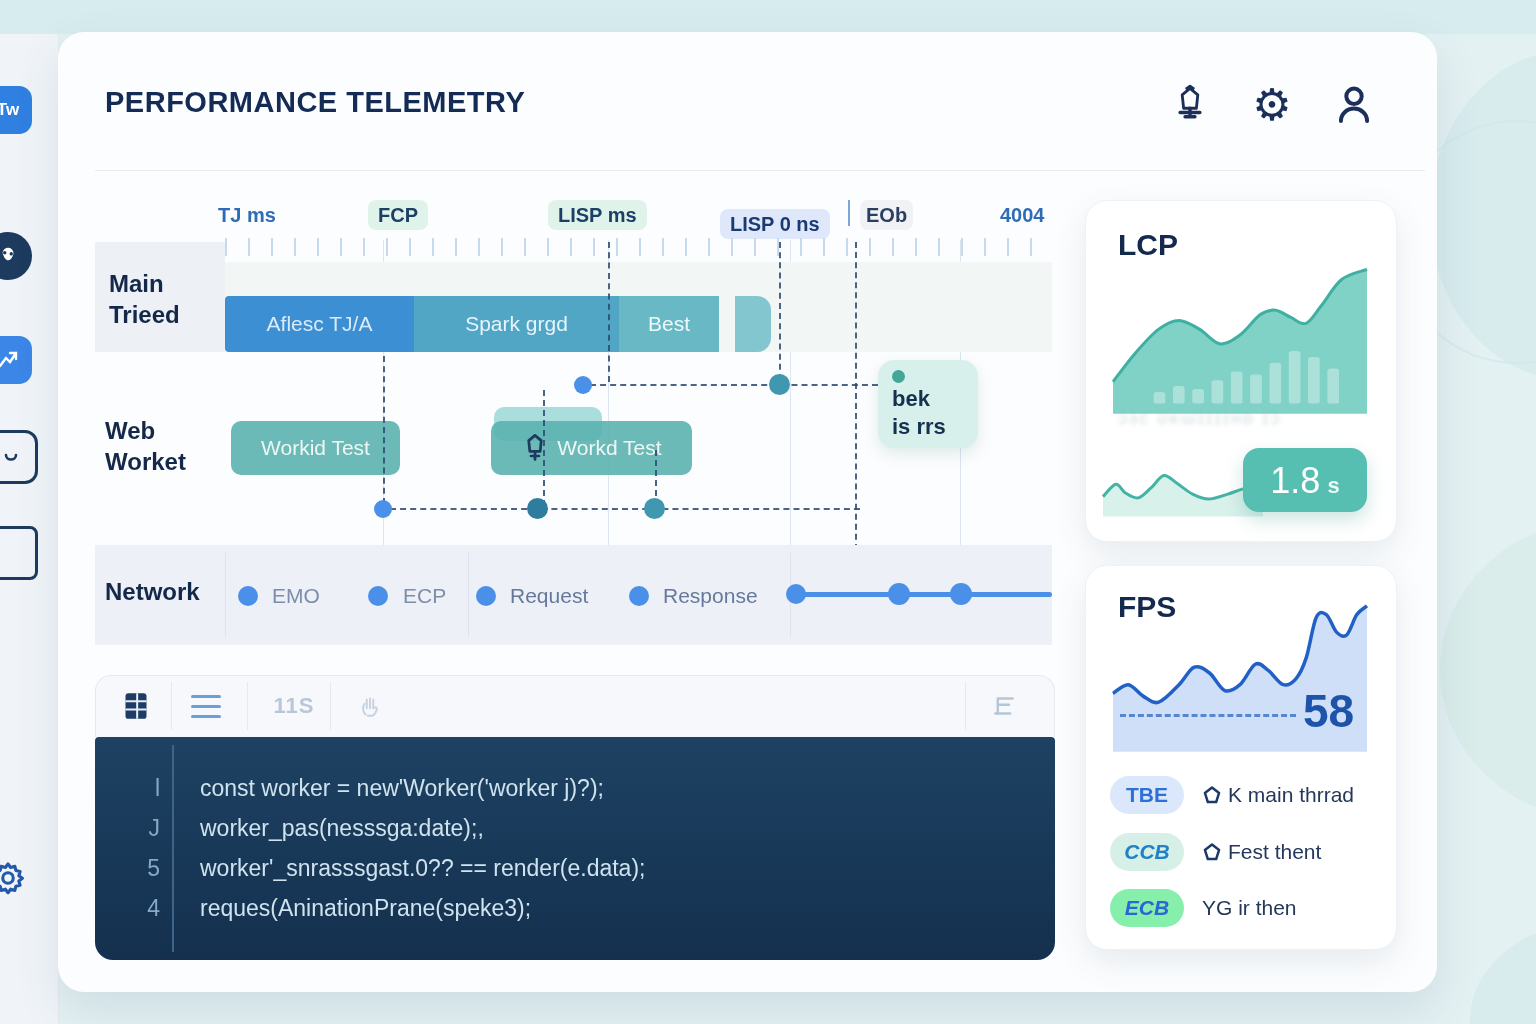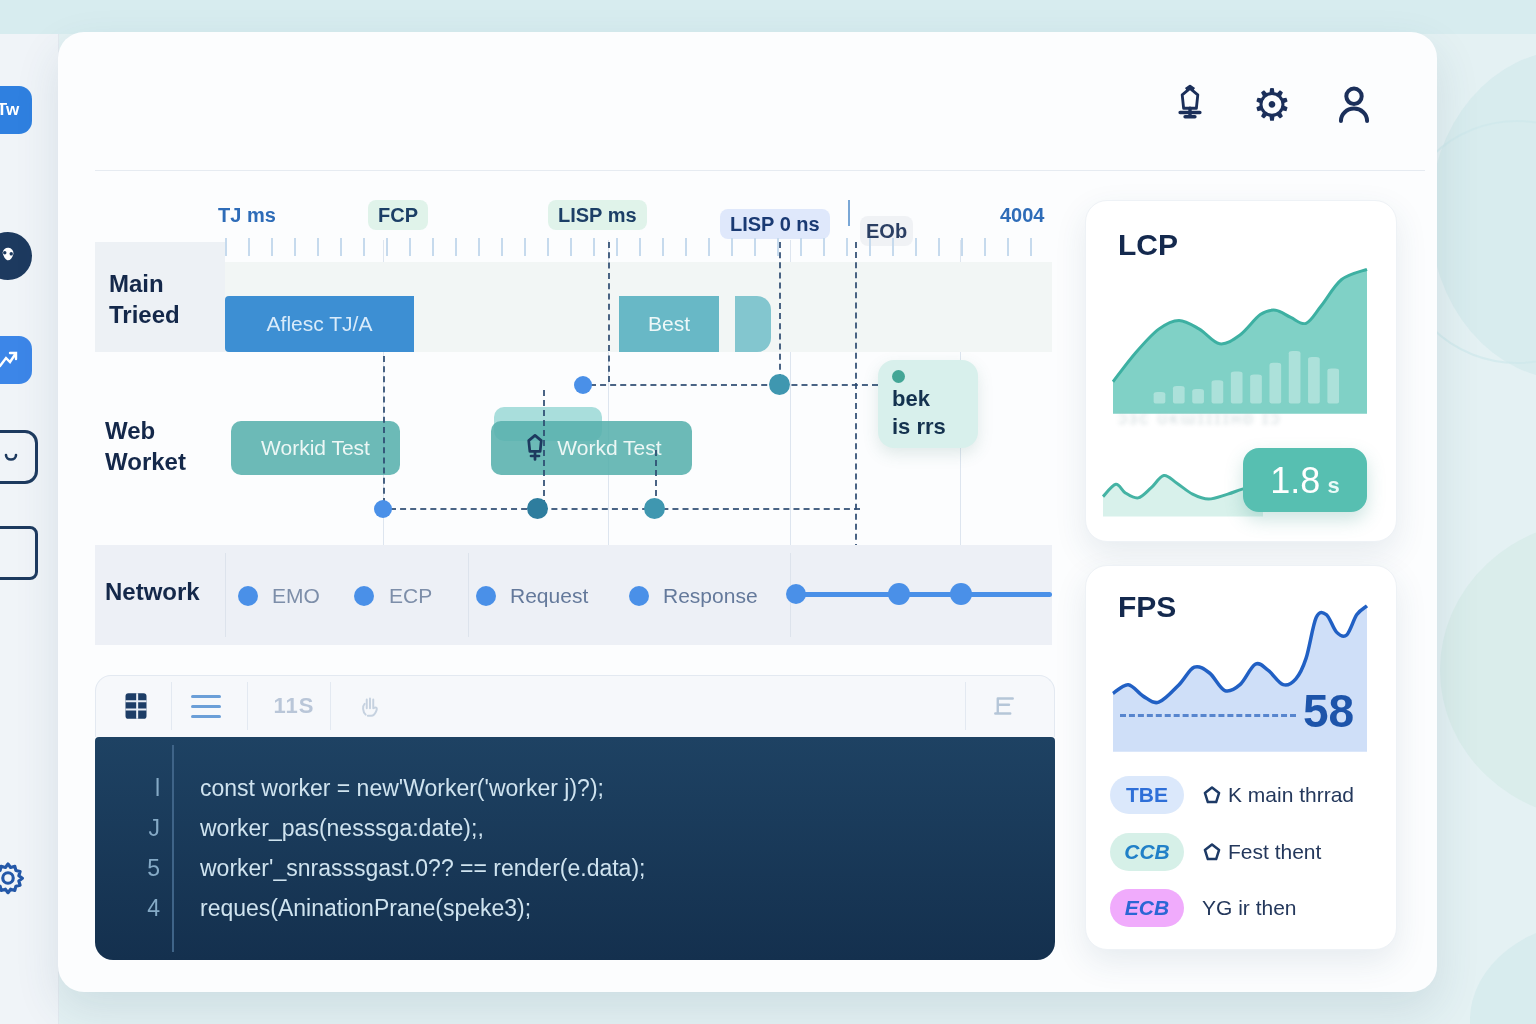--- a/index.html
+++ b/index.html
@@ -22,21 +22,21 @@
   
   .panel{left:58px;top:32px;width:1379px;height:960px;background:#fcfdfe;border-radius:26px;box-shadow:0 18px 45px rgba(40,80,110,.12);}
   .title{left:105px;top:86px;font-size:29px;font-weight:700;letter-spacing:.5px;color:#132b55;}
   .hdr-ic{top:82px;width:44px;height:44px;display:flex;align-items:center;justify-content:center;color:#1b2f5a;}
   .hdr-divider{left:95px;top:170px;width:1330px;height:1px;background:#e6ebf1;}
   
   .marker{top:200px;height:30px;display:flex;align-items:center;padding:0 10px;border-radius:8px;font-size:20px;font-weight:700;color:#1c3f66;}
   .marker.plain-blue{color:#2e6cb8;background:transparent;padding:0;}
   .marker.pill-green{background:#e0f3ea;}
   .marker.pill-blue{background:#dfe8fb;color:#1a3a73;}
-  .marker.plain{background:#f0f2f5;color:#2b3f63;padding:0 6px;margin-top:16px;}
+  .marker.plain{background:#f0f2f5;color:#2b3f63;padding:0 6px;}
   .eob-sep{left:848px;top:200px;width:2px;height:26px;background:#7aa7d6;}
   .ticks{left:225px;top:238px;width:827px;height:18px;
     background:repeating-linear-gradient(90deg,#c6daed 0 2px,transparent 2px 23px);}
   .gline{top:240px;width:1px;height:405px;background:rgba(170,190,215,.38);}
   
   .row-label-cell{left:95px;top:242px;width:130px;height:110px;background:#edf1f5;}
   .row-label{font-size:24px;font-weight:700;color:#14284a;line-height:1.3;}
   .main-track{left:225px;top:262px;width:827px;height:90px;background:#f2f6f5;}
   .bar{top:296px;height:56px;display:flex;align-items:center;justify-content:center;font-size:21px;color:#e8f3fb;font-weight:400;}
   .bar.b1{left:225px;width:189px;background:#3d8fd3;border-radius:4px 0 0 4px;color:#d9ebfa;}
@@ -92,21 +92,21 @@
   .ghost-text{left:1118px;top:408px;width:244px;height:20px;color:#9fb3b8;font-size:18px;letter-spacing:2px;filter:blur(2px);opacity:.45;overflow:hidden;}
   .lcp-badge{left:1243px;top:448px;width:124px;height:64px;background:#57bfb1;border-radius:16px;display:flex;align-items:baseline;justify-content:center;gap:7px;box-shadow:0 8px 18px rgba(60,150,140,.25);padding-top:12px;box-sizing:border-box;}
   .lcp-val{font-size:36px;font-weight:400;color:#ffffff;}
   .lcp-unit{font-size:22px;font-weight:700;color:#eafaf7;}
   .fps-dash{left:1120px;top:714px;width:176px;border-top:3px dashed #3a6fc4;opacity:.8;}
   .fps-val{left:1303px;top:684px;font-size:46px;font-weight:700;color:#1d54aa;}
   .legend-row{left:1110px;width:268px;height:40px;display:flex;align-items:center;gap:18px;}
   .pill{min-width:74px;height:38px;border-radius:19px;display:flex;align-items:center;justify-content:center;font-size:21px;font-weight:700;}
   .pill.tbe{background:#dbe8fb;color:#2e6fd8;}
   .pill.ccb{background:#d6f0e8;color:#2180c8;font-style:italic;}
-  .pill.ecb{background:#f0abfc;color:#2a66d4;font-style:italic;}
+  .pill.ecb{background:#86efac;color:#2a66d4;font-style:italic;}
   .legend-label{font-size:21px;color:#24385c;display:flex;align-items:center;gap:6px;white-space:nowrap;}
   svg.ic{display:block;}
 </style>
 </head>
 <body>
 
 <div class="stage">
 
   <div class="abs band-top"></div>
   <div class="abs blob b1"></div>
@@ -139,20 +139,21 @@
     <div class="side-ic" style="top:820px;">
       <svg class="ic" width="42" height="42" viewBox="0 0 24 24">
           <path d="M12 4 l1.5 2 2.4-.7 .6 2.4 2.4.6 -.7 2.4 2 1.5 -2 1.5 .7 2.4 -2.4.6 -.6 2.4 -2.4-.7 -1.5 2 -1.5-2 -2.4.7 -.6-2.4 -2.4-.6 .7-2.4 -2-1.5 2-1.5 -.7-2.4 2.4-.6 .6-2.4 2.4.7 z" fill="none" stroke="#2458a8" stroke-width="1.8" stroke-linejoin="round"></path>
           <circle cx="12" cy="12" r="3" fill="none" stroke="#2458a8" stroke-width="1.8"></circle>
         </svg>
     </div>
   </div>
 
   <div class="abs panel"></div>
 
+  <div class="abs title">PERFORMANCE TELEMETRY</div>
   <div class="abs hdr-ic" style="left:1168px;">
     <svg class="ic" width="34" height="40" viewBox="0 0 24 28">
         <path d="M12 3 L17.5 7.5 L16.5 17 H7.5 L6.5 7.5 Z M9 3.5 L12 1.5 L15 3.5" fill="none" stroke="#1b2f5a" stroke-width="2" stroke-linejoin="round"></path>
         <path d="M5 20 H19 M12 17 V20 M12 20 V23 M8.5 23 H15.5" fill="none" stroke="#1b2f5a" stroke-width="2.4" stroke-linecap="round"></path>
       </svg>
   </div>
   <div class="abs hdr-ic" style="left:1250px;font-size:44px;">
       <span>⚙</span>
     </div>
   <div class="abs hdr-ic" style="left:1332px;">
@@ -177,20 +178,21 @@
   <div class="abs gline" style="left:790px;"></div>
   <div class="abs gline" style="left:960px;"></div>
 
   <div class="abs row-label-cell"></div>
   <div class="abs row-label" style="left:109px;top:268px;">
     <span>Main</span><br>
     <span>Trieed</span>
   </div>
   <div class="abs main-track"></div>
   <div class="abs bar b1">Aflesc TJ/A</div>
+  <div class="abs bar b2">Spark grgd</div>
   <div class="abs bar b3">Best</div>
   <div class="abs bar b4"></div>
 
   <div class="abs row-label" style="left:105px;top:415px;">
     <span>Web</span><br>
     <span>Worket</span>
   </div>
   <div class="abs ww-light"></div>
   <div class="abs ww-bar" style="left:231px;width:169px;">
     <span>Workid Test</span>
@@ -228,21 +230,21 @@
 
   <div class="abs net-row"></div>
   <div class="abs net-sep" style="left:225px;"></div>
   <div class="abs net-sep" style="left:468px;"></div>
   <div class="abs net-sep" style="left:790px;"></div>
   <div class="abs net-label">Network</div>
   <div class="abs net-ev" style="left:238px;">
     <span class="dot blue"></span>
     <span class="ev-label">EMO</span>
   </div>
-  <div class="abs net-ev" style="left:354px;gap:15px;">
+  <div class="abs net-ev" style="left:368px;gap:15px;">
     <span class="dot blue"></span>
     <span class="ev-label">ECP</span>
   </div>
   <div class="abs net-ev" style="left:476px;">
     <span class="dot blue"></span>
     <span class="ev-label" style="color:#64799b;">Request</span>
   </div>
   <div class="abs net-ev" style="left:629px;">
     <span class="dot blue"></span>
     <span class="ev-label" style="color:#64799b;">Response</span>

